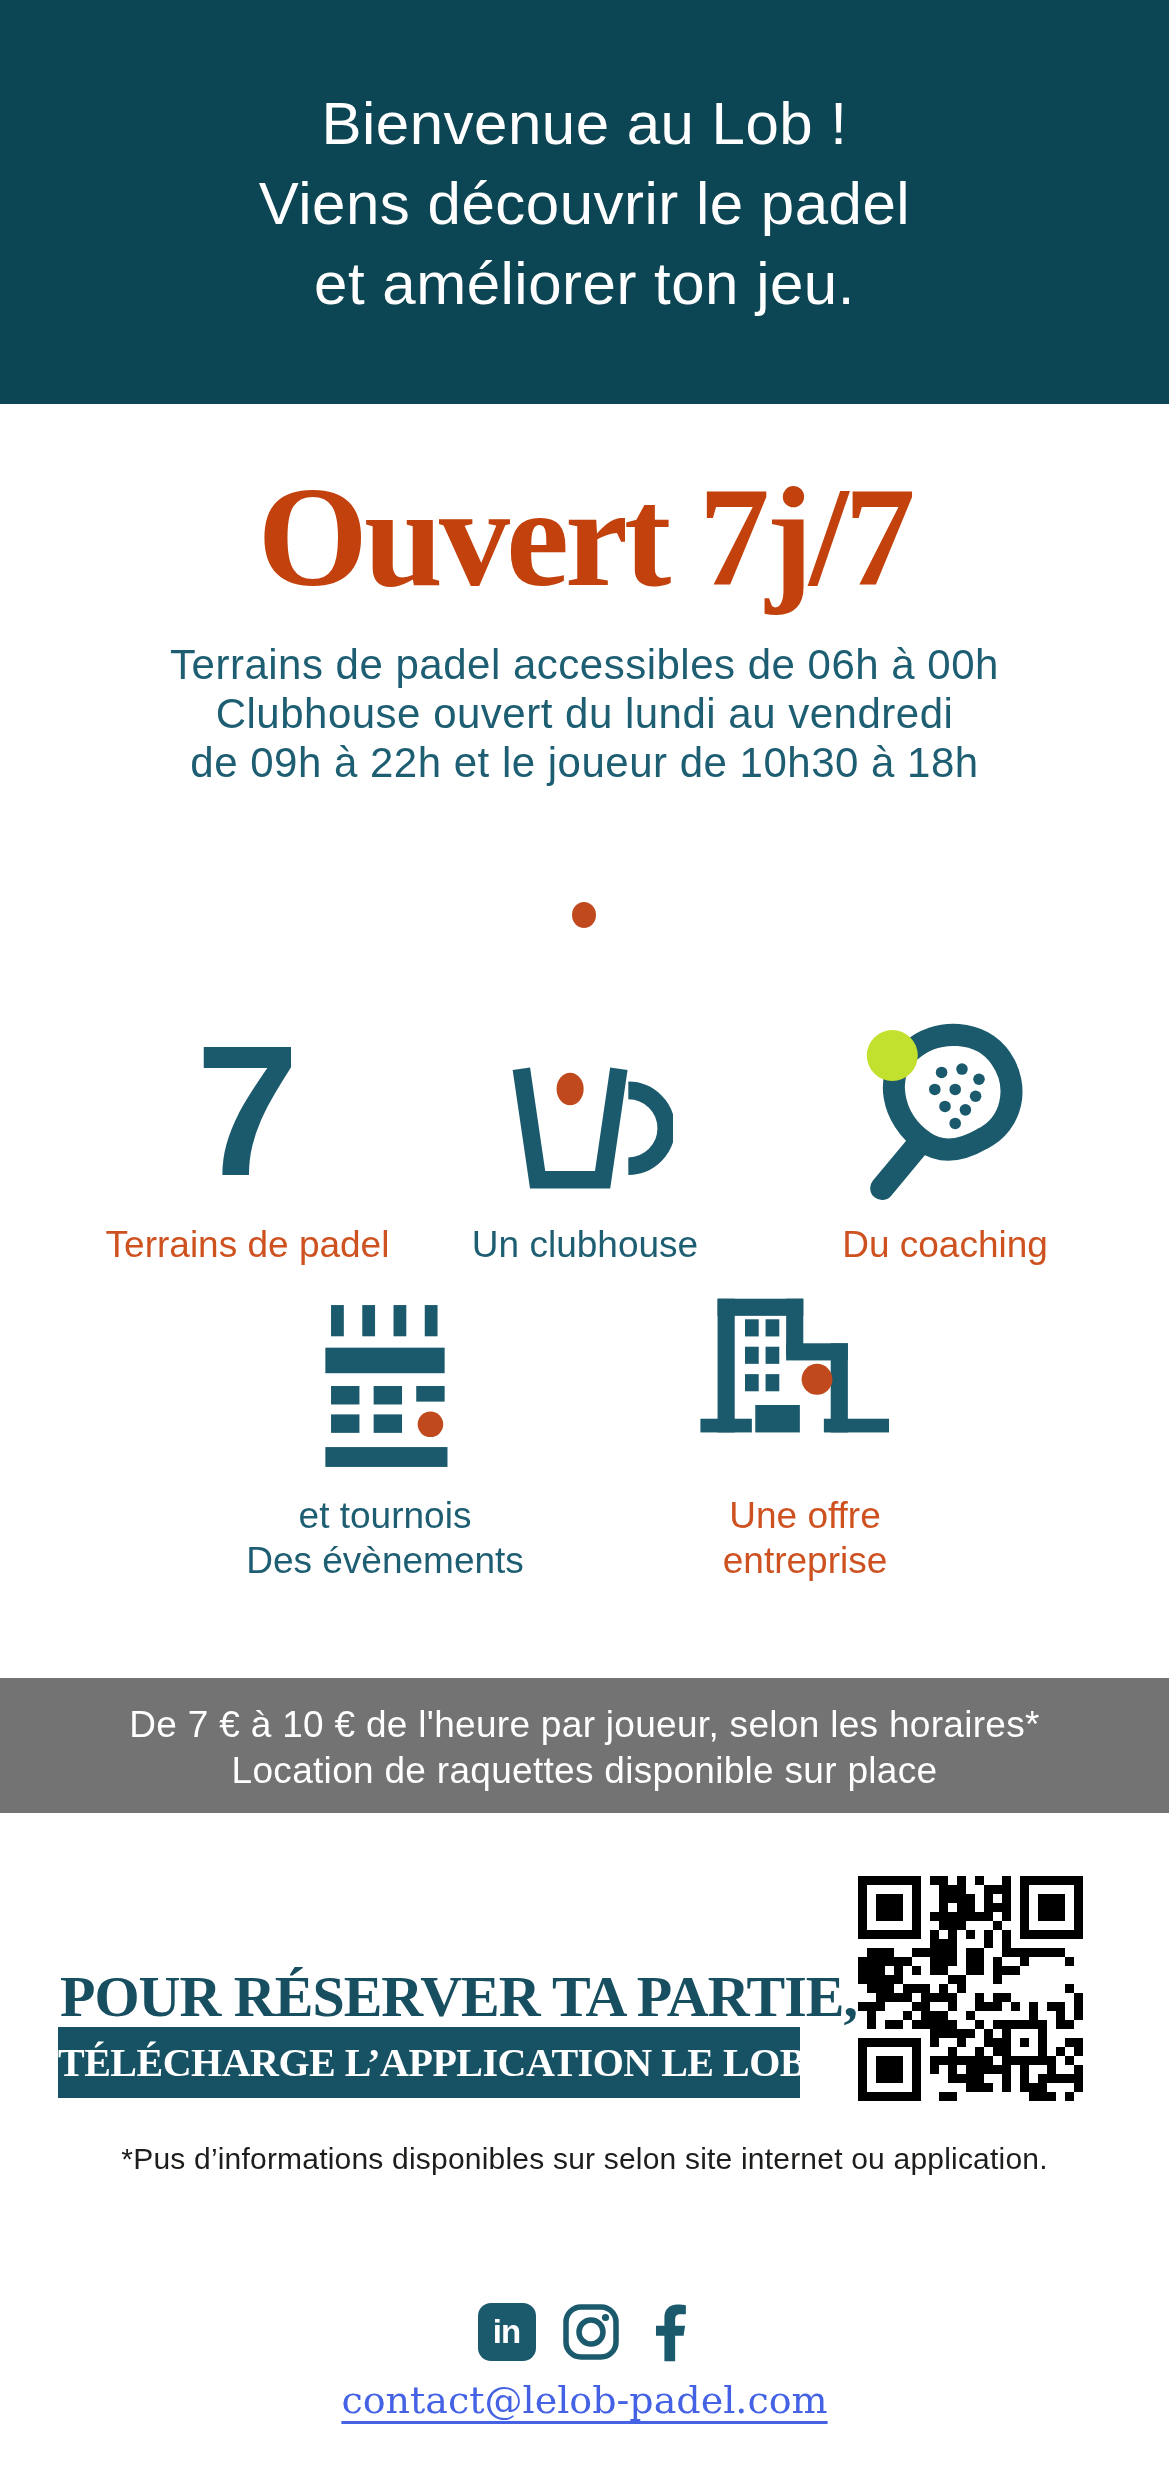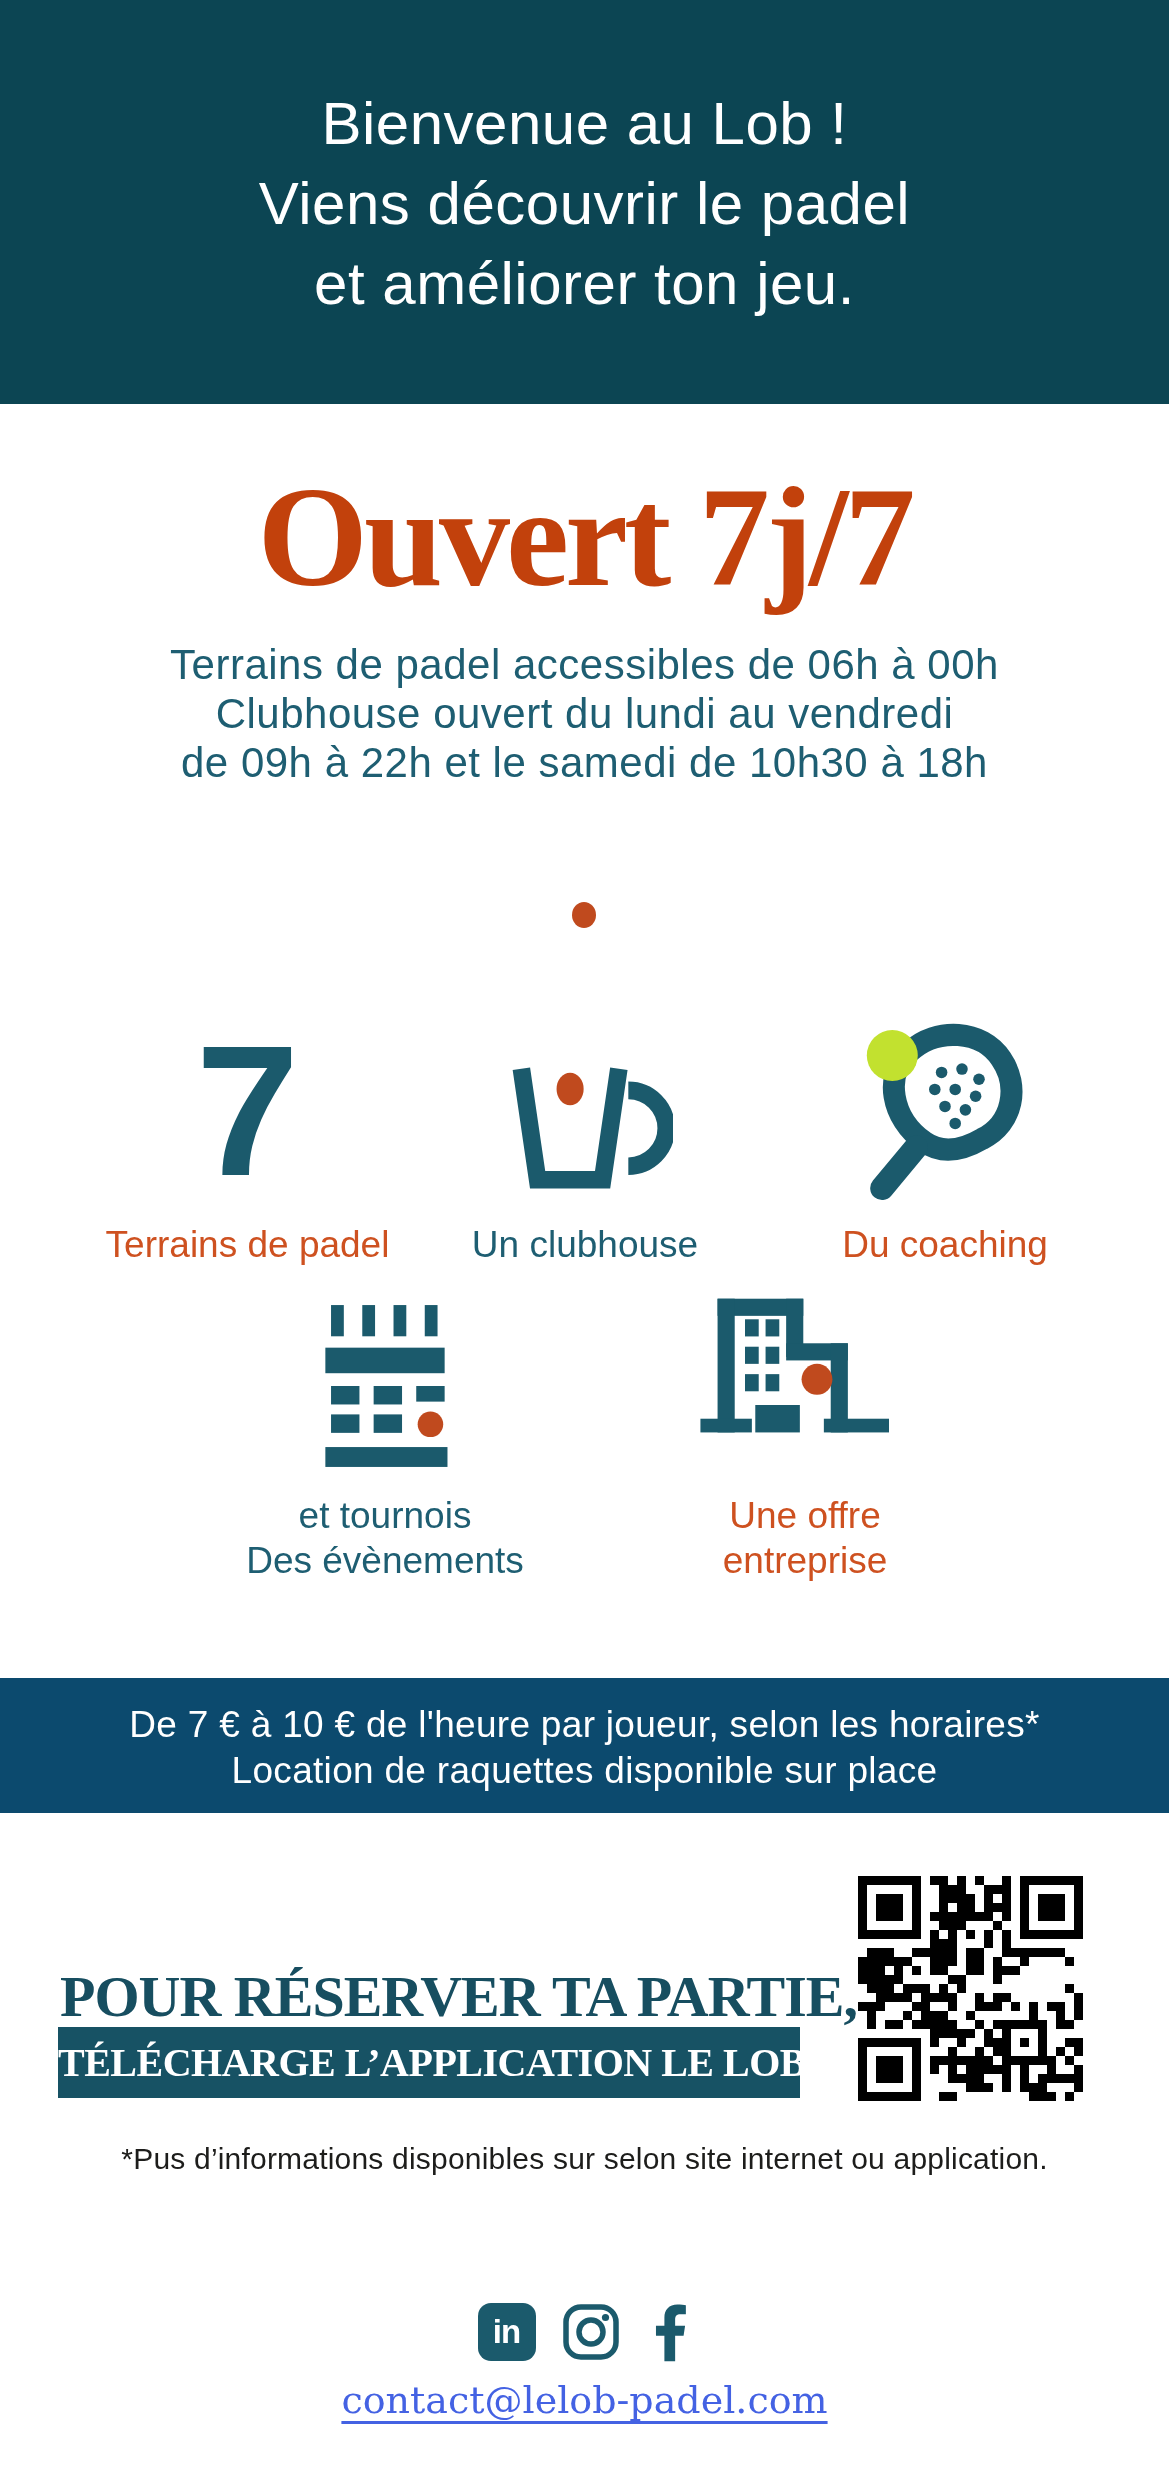--- a/index.html
+++ b/index.html
@@ -31,21 +31,21 @@
   .lab-teal{color:#1E5E72;}
   #col-terrains{left:60px;top:1012px;width:375px;}
   #col-clubhouse{left:435px;top:1012px;width:300px;}
   #col-coaching{left:790px;top:1012px;width:310px;}
   #col-events{left:180px;top:1295px;width:410px;}
   #col-entreprise{left:600px;top:1295px;width:410px;}
   #col-events .f-icon,#col-entreprise .f-icon{height:172px;}
   #col-events .f-label,#col-entreprise .f-label{margin-top:26px;}
 
   
-  .banner{position:absolute;top:1678px;left:0;width:100%;height:135px;background:#0c4a6e;
+  .banner{position:absolute;top:1678px;left:0;width:100%;height:135px;background:#737373;
         color:#ffffff;text-align:center;box-sizing:border-box;padding-top:24px;}
   .banner p{margin:0;font-size:37px;line-height:46px;font-weight:400;letter-spacing:.3px;}
 
   
   .reserve-headline{position:absolute;top:1966px;left:60px;width:780px;
         font-family:"Liberation Serif",serif;font-weight:700;font-size:58px;line-height:62px;
         color:#174E60;letter-spacing:-1px;white-space:nowrap;}
   .reserve-band{position:absolute;top:2027px;left:58px;width:742px;height:71px;background:#175264;
         color:#ffffff;text-align:center;font-family:"Liberation Serif",serif;font-weight:700;
         font-size:40px;line-height:71px;letter-spacing:-.5px;white-space:nowrap;}
@@ -75,21 +75,21 @@
   <div class="hero">
     <p>Bienvenue au Lob !</p>
     <p>Viens découvrir le padel</p>
     <p>et améliorer ton jeu.</p>
   </div>
 
   <div class="hours-title">Ouvert 7j/7</div>
   <div class="hours-text">
     <p>Terrains de padel accessibles de 06h à 00h</p>
     <p>Clubhouse ouvert du lundi au vendredi</p>
-    <p>de 09h à 22h et le samedi de 10h30 à 18h</p>
+    <p>de 09h à 22h et le joueur de 10h30 à 18h</p>
   </div>
 
   <div class="dot-divider"></div>
 
   <div class="f-col" id="col-terrains">
     <div class="f-icon">
       <span class="f-big">7</span>
     </div>
     <div class="f-label lab-orange">Terrains de padel</div>
   </div>

